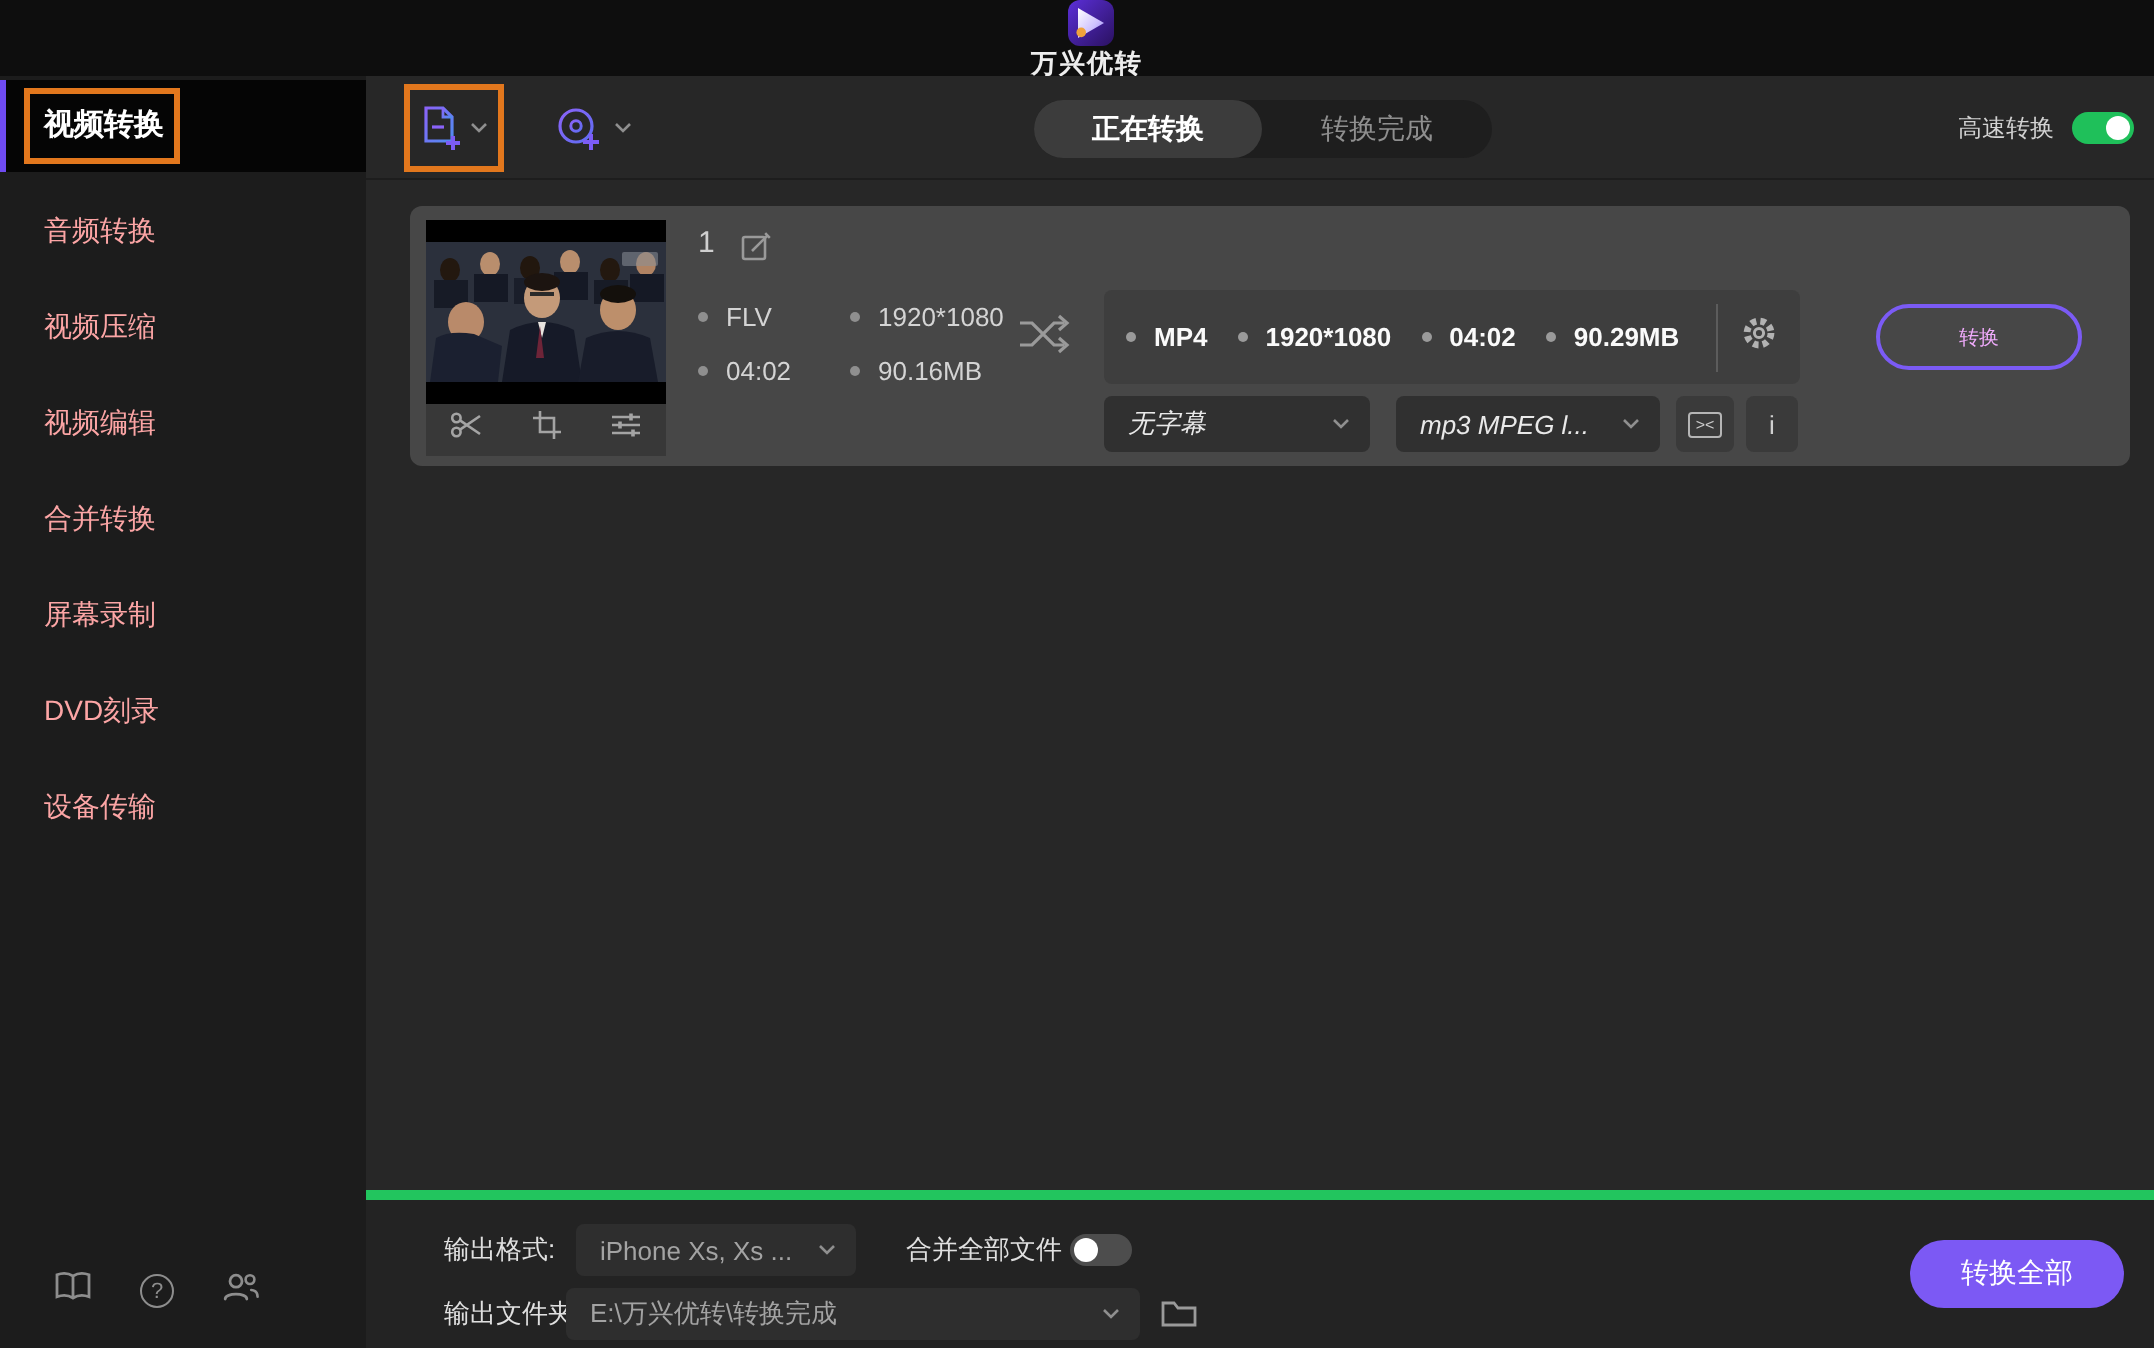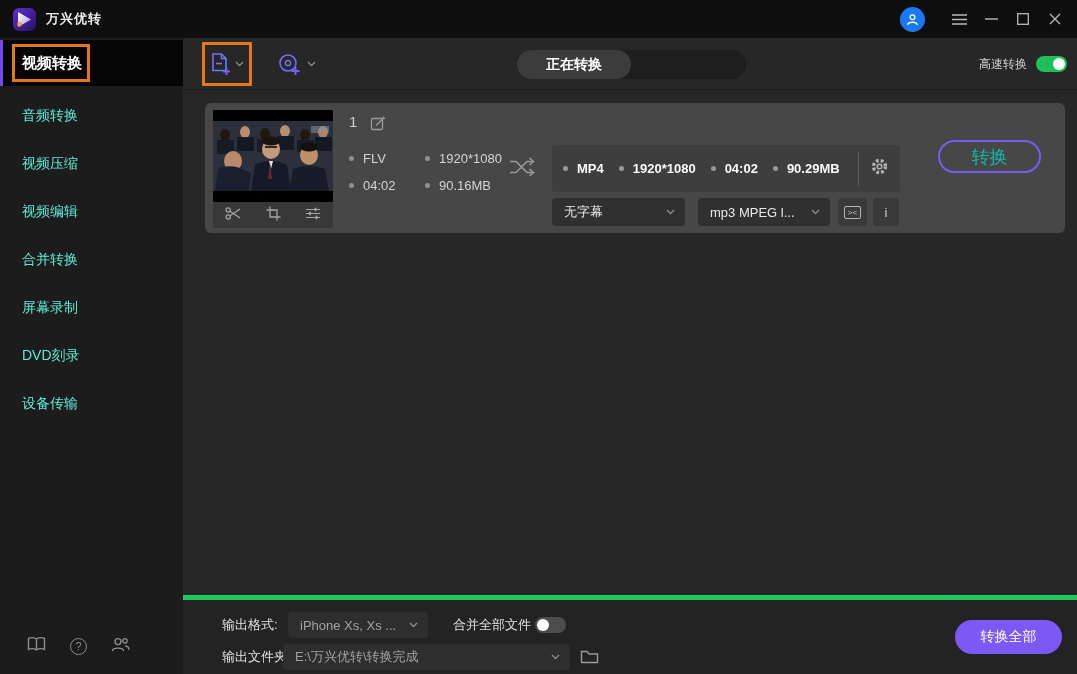--- a/index.html
+++ b/index.html
@@ -1,37 +1,37 @@
 <!DOCTYPE html>
 <html><head>
 <meta charset="utf-8">
 <style>
   * { margin:0; padding:0; box-sizing:border-box; }
   html,body { background:#000; }
   body { font-family:"Liberation Sans","DejaVu Sans",sans-serif; }
   .app { position:relative; width:1077px; height:674px; background:#272727; overflow:hidden; }
 
   
-  .titlebar { position:absolute; left:0; top:0; width:1077px; height:38px; background:#0e0e0e; display:flex; align-items:center; }
+  .titlebar { position:absolute; left:0; top:0; width:1077px; height:38px; background:#0e0e0e; display:flex; align-items:center;flex-direction:column; }
   .logo { width:23px; height:23px; margin-left:13px; border-radius:6px; background:linear-gradient(135deg,#5b2fd8,#2a1160); position:relative; flex:0 0 auto; }
   .logo svg { position:absolute; left:4px; top:3px; }
   .app-title { margin-left:10px; font-size:13px; font-weight:700; color:#ededed; letter-spacing:1px; }
   .tb-right { margin-left:auto; display:flex; align-items:center; }
   .avatar { width:25px; height:25px; border-radius:50%; background:#1a79f2; display:flex; align-items:center; justify-content:center; margin-right:18px; }
   .winbtn { width:32px; height:38px; display:flex; align-items:center; justify-content:center; color:#b9b9b9; }
   .winbtn:last-child { margin-right:6px; }
 
   
   .sidebar { position:absolute; left:0; top:38px; width:183px; bottom:0; background:#1c1c1c; }
   .side-selected { position:absolute; left:0; top:2px; width:183px; height:46px; background:#050505; }
   .side-selected::before { content:""; position:absolute; left:0; top:0; width:3px; height:46px; background:#6f4bf2; }
   .side-annot { position:absolute; left:12px; top:4px; width:78px; height:38px; border:3px solid #e2771d; }
   .side-selected .lbl { position:absolute; left:22px; top:0; line-height:46px; font-size:15px; font-weight:700; color:#ffffff; }
   .side-list { position:absolute; left:0; top:53px; width:183px; }
-  .side-item { height:48px; line-height:48px; padding-left:22px; font-size:14px; color:#5eead4; }
+  .side-item { height:48px; line-height:48px; padding-left:22px; font-size:14px; color:#fca5a5; }
   .side-footer { position:absolute; left:27px; bottom:18px; display:flex; align-items:center; gap:24px; color:#8d8d8d; }
   .help-circle { width:17px; height:17px; border:1.4px solid #8d8d8d; border-radius:50%; display:flex; align-items:center; justify-content:center; font-size:11px; color:#8d8d8d; }
 
   
   .main { position:absolute; left:183px; top:38px; right:0; bottom:0; background:#272727; }
   .toolbar { position:absolute; left:0; top:0; right:0; height:52px; border-bottom:1px solid #1d1d1d; }
   .addfile-btn { position:absolute; left:19px; top:4px; width:50px; height:44px; border:3px solid #e2771d; display:flex; align-items:center; justify-content:center; gap:4px; }
   .adddisc-btn { position:absolute; left:86px; top:8px; width:55px; height:36px; display:flex; align-items:center; justify-content:center; gap:6px; }
   .tabs { position:absolute; left:334px; top:12px; width:229px; height:29px; background:#1e1e1e; border-radius:15px; }
   .tab-active { position:absolute; left:0; top:0; width:114px; height:29px; background:#3c3c3c; border-radius:15px; text-align:center; line-height:29px; font-size:14px; font-weight:700; color:#ffffff; }
@@ -55,30 +55,30 @@
   .src-info { position:absolute; left:144px; top:42px; }
   .src-row { display:flex; height:27px; }
   .meta { display:flex; align-items:center; font-size:13px; color:#d4d4d4; }
   .meta .dot { width:5px; height:5px; border-radius:50%; background:#8f8f8f; margin-right:9px; flex:0 0 auto; }
   .src-row .meta:first-child { width:76px; }
   .shuffle { position:absolute; left:303px; top:52px; }
   .target-box { position:absolute; left:347px; top:42px; width:348px; height:47px; background:#3e3e3e; border-radius:4px; display:flex; align-items:center; padding:0 11px; }
   .target-box .meta { color:#fafafa; font-weight:700; margin-right:15px; }
   .target-box .meta .dot { background:#9a9a9a; }
   .tdivider { width:1px; height:34px; background:#5c5c5c; margin-left:auto; margin-right:11px; }
-  .dd { position:absolute; top:95px; height:28px; background:#303030; border-radius:4px; display:flex; align-items:center; }
+  .dd { position:absolute; top:95px; height:28px; background:#303030; border-radius:4px; display:flex; align-items:center;font-style:italic; }
   .dd .dd-text { margin-left:12px; font-size:13px; color:#e9e9e9; white-space:nowrap; overflow:hidden; }
   .dd .chev { margin-left:auto; margin-right:10px; }
   .dd-sub { left:347px; width:133px; }
   .dd-audio { left:493px; width:132px; }
   .sbtn { position:absolute; top:95px; height:28px; background:#3a3a3a; border-radius:4px; display:flex; align-items:center; justify-content:center; }
   .sbtn-brackets { left:633px; width:29px; }
   .brk { min-width:17px; height:13px; border:1px solid #b5b5b5; border-radius:2px; font-size:8px; color:#cccccc; display:flex; align-items:center; justify-content:center; letter-spacing:0; }
   .sbtn-info { left:668px; width:26px; font-size:13px; color:#cfcfcf; }
-  .convert-btn { position:absolute; left:733px; top:37px; width:103px; height:33px; border:2px solid #7b5bf5; border-radius:17px; background:transparent; color:#14b8a6; font-size:18px; display:flex; align-items:center; justify-content:center; font-family:inherit; }
+  .convert-btn { position:absolute; left:733px; top:49px; width:103px; height:33px; border:2px solid #7b5bf5; border-radius:17px; background:transparent; color:#f0abfc; font-size:10px; display:flex; align-items:center; justify-content:center; font-family:inherit; }
 
   
   .bottombar { position:absolute; left:0; right:0; bottom:0; height:79px; background:#232323; border-top:5px solid #22c55e; }
   .b-row1 { position:absolute; left:0; top:12px; right:0; height:26px; }
   .b-row2 { position:absolute; left:0; top:44px; right:0; height:26px; }
   .b-label { position:absolute; left:39px; line-height:26px; font-size:13px; color:#e0e0e0; }
   .bdd { position:absolute; height:26px; background:#2e2e2e; border-radius:4px; display:flex; align-items:center; }
   .bdd .dd-text { margin-left:12px; font-size:13px; color:#a3a3a3; white-space:nowrap; }
   .bdd .chev { margin-left:auto; margin-right:10px; }
   .bdd-format { left:105px; top:0; width:140px; }
@@ -203,20 +203,21 @@
           <circle cx="11" cy="11" r="8" fill="none" stroke="url(#gdisc)" stroke-width="1.6"></circle>
           <circle cx="11" cy="11" r="2.6" fill="none" stroke="url(#gdisc)" stroke-width="1.5"></circle>
           <path d="M14.5 19 h8 M18.5 15 v8" stroke="#7c5cf6" stroke-width="2"></path>
         </svg>
         <svg class="chev" width="9" height="6" viewBox="0 0 9 6">
             <path d="M1 1 L4.5 4.5 L8 1" fill="none" stroke="#8f8f8f" stroke-width="1.3"></path>
           </svg>
       </div>
       <div class="tabs">
         <div class="tab-active">正在转换</div>
+        <div class="tab-idle">转换完成</div>
       </div>
       <div class="speed">
         <span class="speed-label">高速转换</span>
         <span class="toggle on">
             <span class="knob"></span>
           </span>
       </div>
     </div>
 
     <div class="panel">

